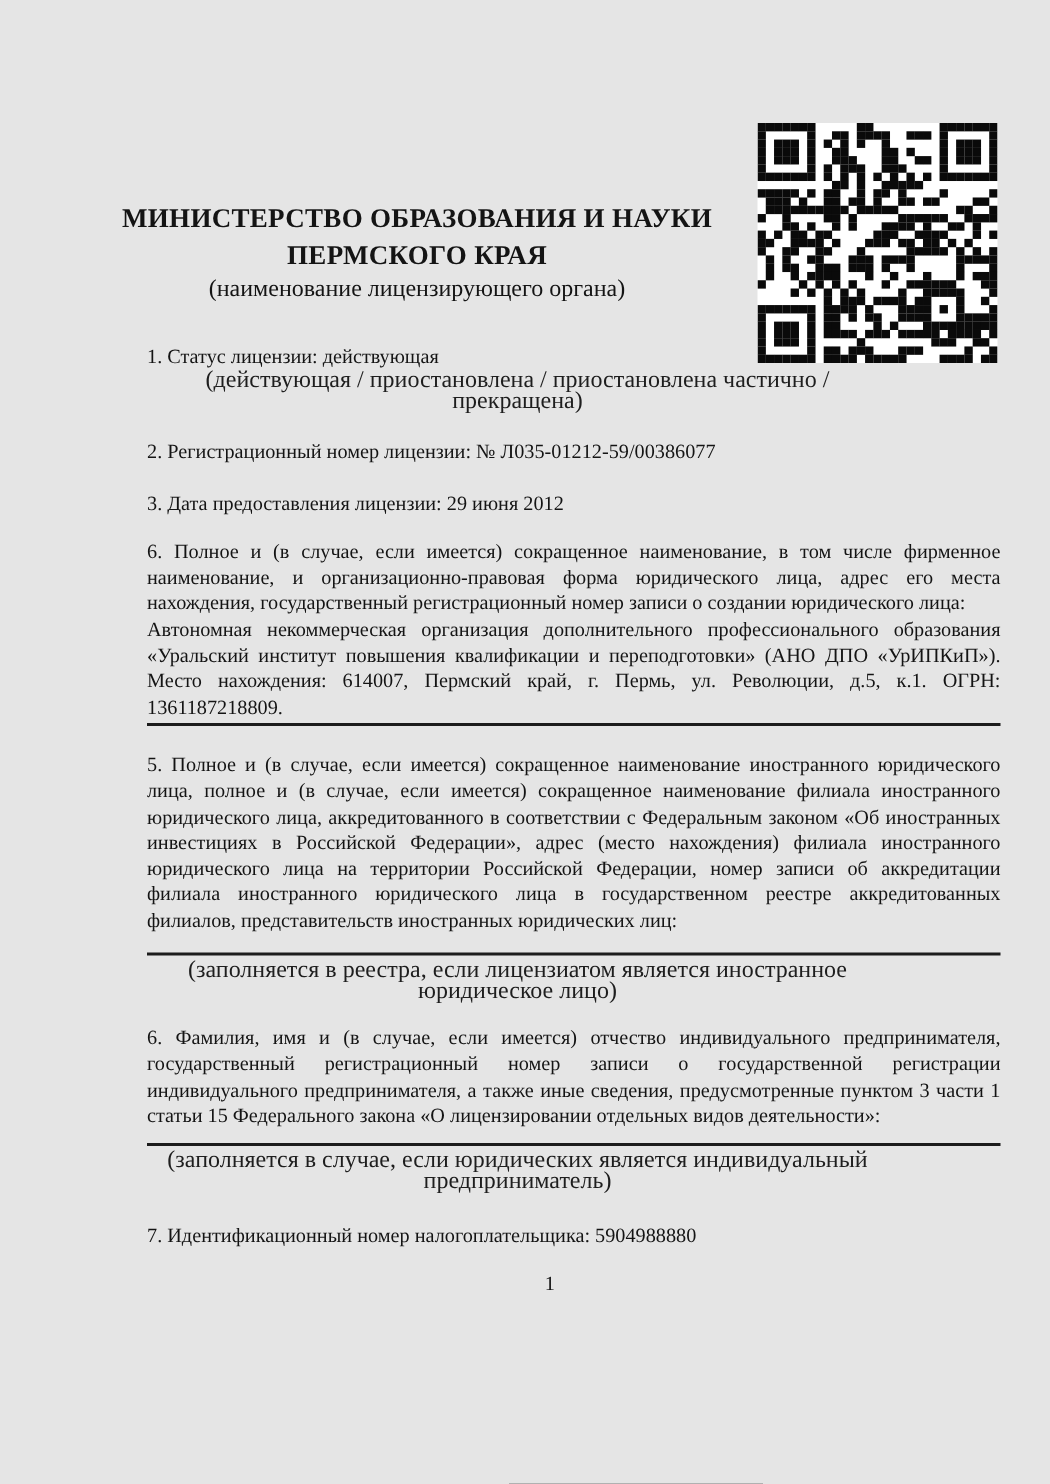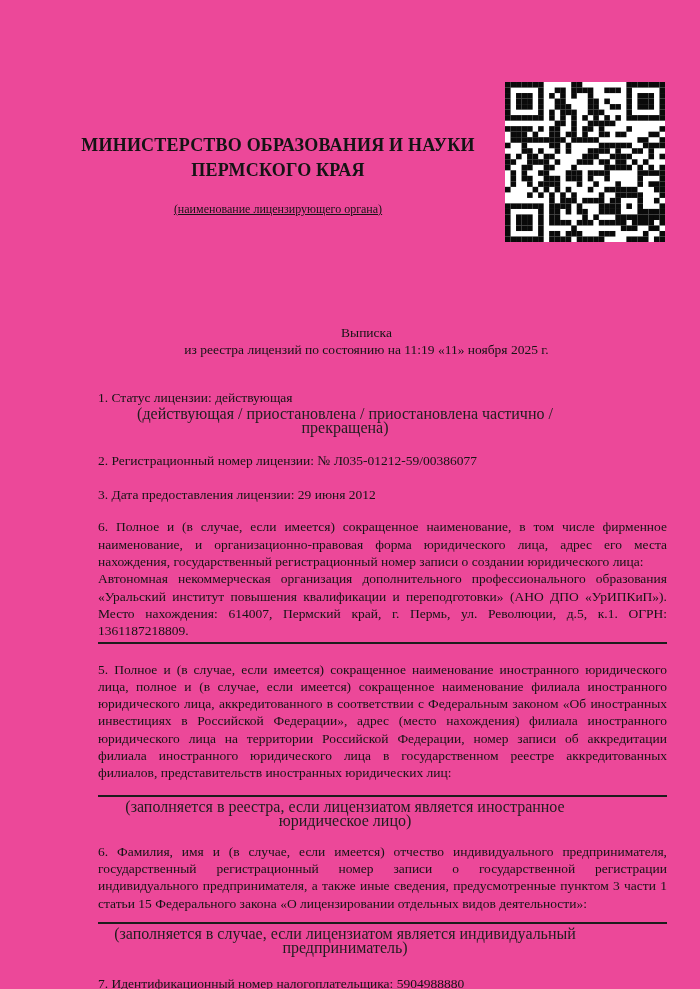--- a/index.html
+++ b/index.html
@@ -1,21 +1,21 @@
 <!DOCTYPE html>
 <html lang="ru"><head>
 <meta charset="utf-8">
 <style>
   html, body { margin: 0; padding: 0; background: #888; }
   .page {
     position: relative;
     width: 700px;
     height: 989px;
     margin: 0 auto;
-    background: #ec4899;
+    background: #e5e5e5;
     color: #141414;
     font-family: "Liberation Serif", "DejaVu Serif", serif;
     font-size: 13.5px;
     line-height: 17.3px;
     overflow: hidden;
   }
   .content { padding: 0 33px 0 66px; }
 
   .qr {
     position: absolute;
@@ -32,24 +32,23 @@
     width: 424px;
     text-align: center;
   }
   .ministry-title {
     font-weight: bold;
     font-size: 18px;
     line-height: 25px;
     letter-spacing: 0.2px;
   }
   .ministry-caption {
-    margin-top: 20px;
-    font-size: 12px;
+    margin-top: 3px;
+    font-size: 16px;
     line-height: 13px;
-    text-decoration: underline;
   }
 
   .doc-title {
     margin-top: 108px;
     text-align: center;
   }
 
   .item { margin-top: 17px; margin-left: 32px; }
   .item-1 { margin-top: 30px; }
   .item-4 { margin-top: 15px; }
@@ -532,24 +531,20 @@
   <div class="content">
 
     <header class="ministry">
       <div class="ministry-title">
         <div>МИНИСТЕРСТВО ОБРАЗОВАНИЯ И НАУКИ</div>
         <div>ПЕРМСКОГО КРАЯ</div>
       </div>
       <div class="ministry-caption">(наименование лицензирующего органа)</div>
     </header>
 
-    <div class="doc-title">
-      <div>Выписка</div>
-      <div>из реестра лицензий по состоянию на 11:19 «11» ноября 2025 г.</div>
-    </div>
 
     <section class="item item-1">
       <div class="line">1. Статус лицензии: действующая</div>
       <div class="caption">(действующая / приостановлена / приостановлена частично / прекращена)</div>
     </section>
 
     <section class="item">
       <div class="line">2. Регистрационный номер лицензии: № Л035-01212-59/00386077</div>
     </section>
 
@@ -565,21 +560,21 @@
 
     <section class="item">
       <div class="para">5. Полное и (в случае, если имеется) сокращенное наименование иностранного юридического лица, полное и (в случае, если имеется) сокращенное наименование филиала иностранного юридического лица, аккредитованного в соответствии с Федеральным законом «Об иностранных инвестициях в Российской Федерации», адрес (место нахождения) филиала иностранного юридического лица на территории Российской Федерации, номер записи об аккредитации филиала иностранного юридического лица в государственном реестре аккредитованных филиалов, представительств иностранных юридических лиц:</div>
       <hr class="fill-line fill-line-blank5">
       <div class="caption caption-gap">(заполняется в реестра, если лицензиатом является иностранное юридическое лицо)</div>
     </section>
 
     <section class="item item-6">
       <div class="para">6. Фамилия, имя и (в случае, если имеется) отчество индивидуального предпринимателя, государственный регистрационный номер записи о государственной регистрации индивидуального предпринимателя, а также иные сведения, предусмотренные пунктом 3 части 1 статьи 15 Федерального закона «О лицензировании отдельных видов деятельности»:</div>
       <hr class="fill-line fill-line-blank6">
-      <div class="caption caption-gap">(заполняется в случае, если лицензиатом является индивидуальный предприниматель)</div>
+      <div class="caption caption-gap">(заполняется в случае, если юридических является индивидуальный предприниматель)</div>
     </section>
 
     <section class="item item-7">
       <div class="line">7. Идентификационный номер налогоплательщика: 5904988880</div>
     </section>
 
     <div class="pageno">1</div>
 
   </div>
 </div>

